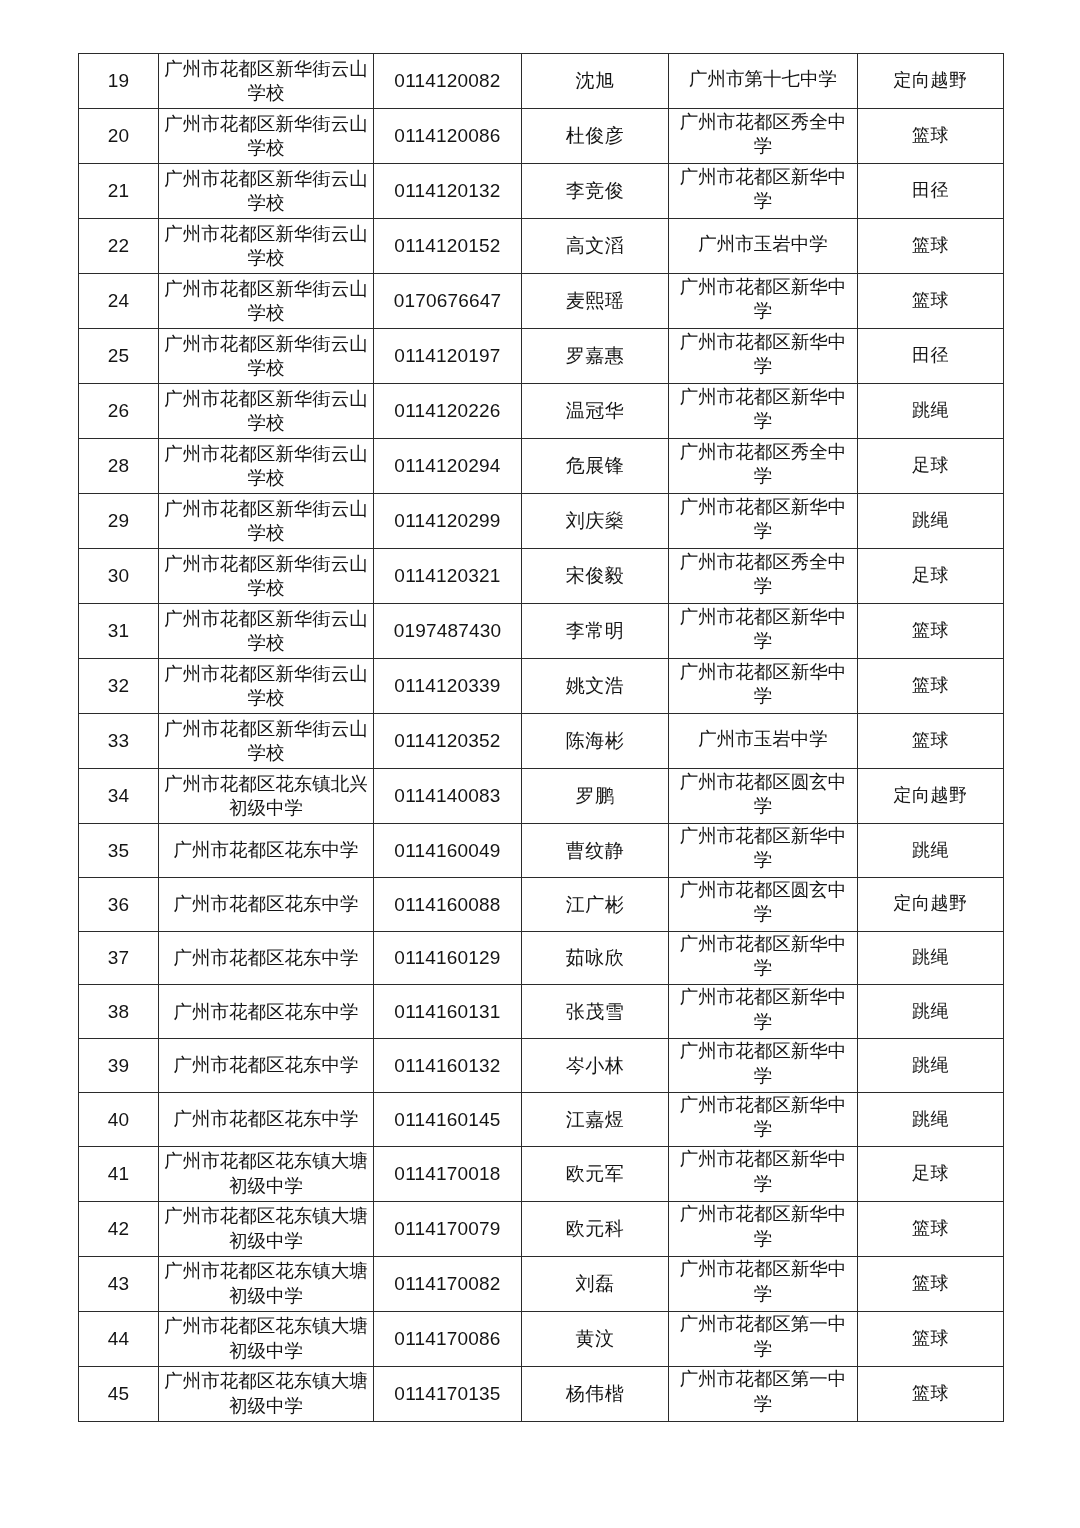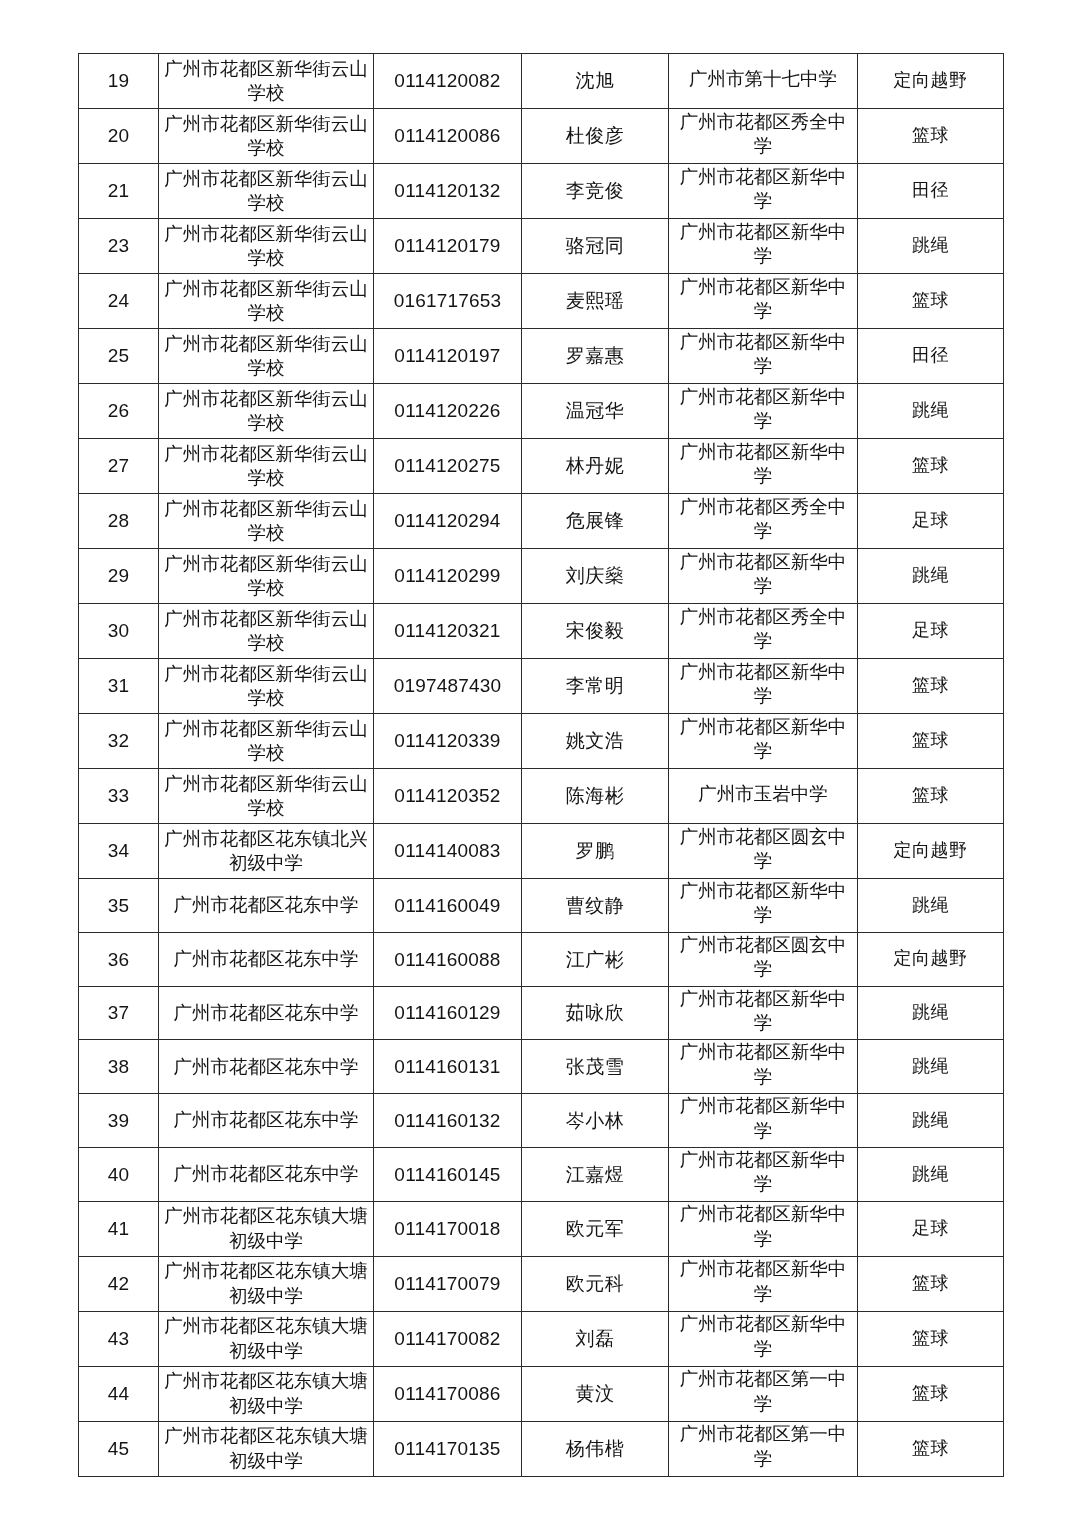--- a/index.html
+++ b/index.html
@@ -110,58 +110,50 @@
         </tr>
         <tr class="tall">
           <td class="index">21</td>
           <td class="school">广州市花都区新华街云山学校</td>
           <td class="id">0114120132</td>
           <td class="name">李竞俊</td>
           <td class="target">广州市花都区新华中学</td>
           <td class="sport">田径</td>
         </tr>
         <tr class="tall">
-          <td class="index">23</td>
-          <td class="school">广州市花都区新华街云山学校</td>
-          <td class="id">0114120179</td>
-          <td class="name">骆冠同</td>
-          <td class="target">广州市花都区新华中学</td>
-          <td class="sport">跳绳</td>
+          <td class="index">22</td>
+          <td class="school">广州市花都区新华街云山学校</td>
+          <td class="id">0114120152</td>
+          <td class="name">高文滔</td>
+          <td class="target">广州市玉岩中学</td>
+          <td class="sport">篮球</td>
         </tr>
         <tr class="tall">
           <td class="index">24</td>
           <td class="school">广州市花都区新华街云山学校</td>
-          <td class="id">0161717653</td>
+          <td class="id">0170676647</td>
           <td class="name">麦熙瑶</td>
           <td class="target">广州市花都区新华中学</td>
           <td class="sport">篮球</td>
         </tr>
         <tr class="tall">
           <td class="index">25</td>
           <td class="school">广州市花都区新华街云山学校</td>
           <td class="id">0114120197</td>
           <td class="name">罗嘉惠</td>
           <td class="target">广州市花都区新华中学</td>
           <td class="sport">田径</td>
         </tr>
         <tr class="tall">
           <td class="index">26</td>
           <td class="school">广州市花都区新华街云山学校</td>
           <td class="id">0114120226</td>
           <td class="name">温冠华</td>
           <td class="target">广州市花都区新华中学</td>
           <td class="sport">跳绳</td>
-        </tr>
-        <tr class="tall">
-          <td class="index">27</td>
-          <td class="school">广州市花都区新华街云山学校</td>
-          <td class="id">0114120275</td>
-          <td class="name">林丹妮</td>
-          <td class="target">广州市花都区新华中学</td>
-          <td class="sport">篮球</td>
         </tr>
         <tr class="tall">
           <td class="index">28</td>
           <td class="school">广州市花都区新华街云山学校</td>
           <td class="id">0114120294</td>
           <td class="name">危展锋</td>
           <td class="target">广州市花都区秀全中学</td>
           <td class="sport">足球</td>
         </tr>
         <tr class="tall">

